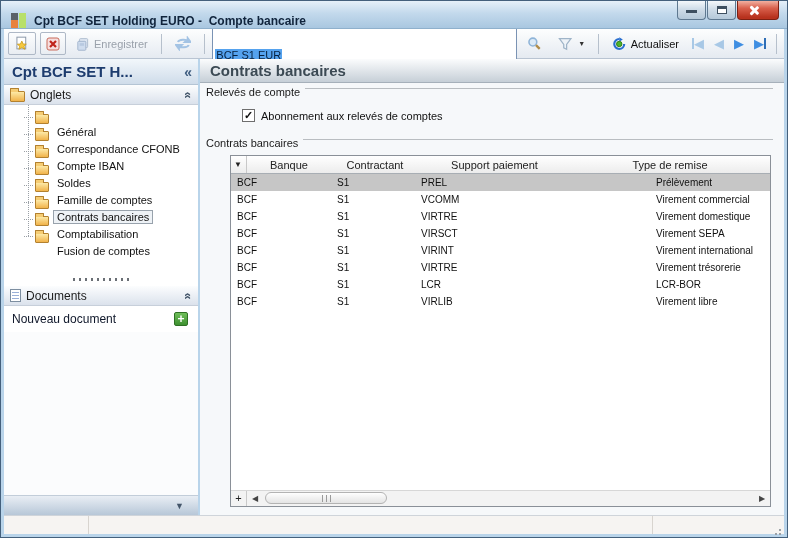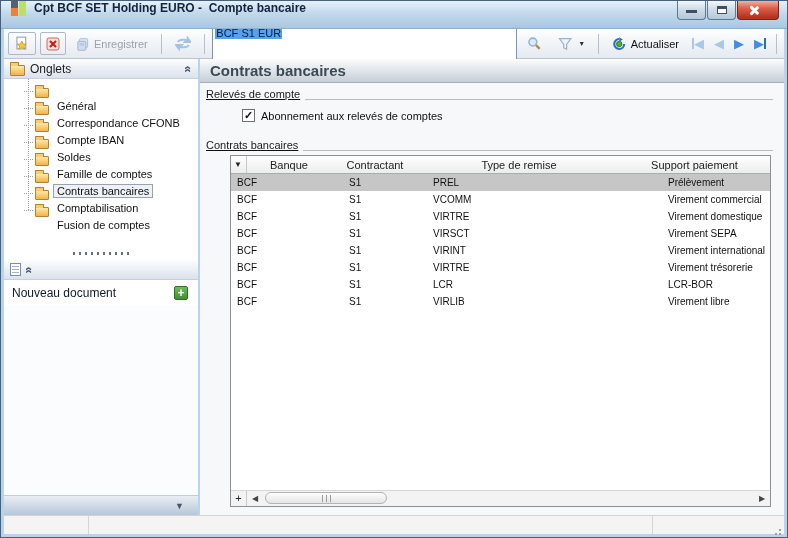--- a/index.html
+++ b/index.html
@@ -3,21 +3,21 @@
 <meta charset="utf-8">
 <style>
   * { box-sizing: border-box; margin: 0; padding: 0; }
   html,body { width:788px; height:538px; background:#dfe9f2; }
   body { font-family:"Liberation Sans", sans-serif; font-size:11px; color:#111; }
 
   .window { width:788px; height:538px; border:1px solid #44607c; background:#b9d4ea;
             display:flex; flex-direction:column; position:relative; }
 
   
-  .titlebar { height:28px; display:flex; align-items:flex-start; padding:0 6px;
+  .titlebar { height:28px; display:flex; align-items:flex-end; padding:0 6px;
               background:linear-gradient(#e6f0f9, #c3d9ec 45%, #a9c7e0);
               border-bottom:1px solid #8fb0cc; position:relative; }
   .app-icon { width:15px; height:15px; margin:0 8px 0 4px; position:relative; flex:none; }
   .app-icon .sq1 { position:absolute; left:0; top:0; width:7px; height:7px; background:#5a6168; }
   .app-icon .sq2 { position:absolute; left:0; top:7px; width:7px; height:8px; background:#e8823c; }
   .app-icon .sq3 { position:absolute; left:8px; top:0; width:7px; height:15px; background:#b8e06a; }
   .title-text { font-weight:bold; font-size:12px; color:#10243c; white-space:pre; }
 
   .win-controls { position:absolute; right:8px; top:0; display:flex; }
   .win-btn { width:29px; height:19px; border:1px solid #5e7890; border-top:none;
@@ -38,21 +38,21 @@
              background:linear-gradient(#fdfefe, #e5eaf1); border-bottom:1px solid #b9c4d2;
              padding:0 4px; }
   .tb-btn { height:23px; min-width:26px; display:flex; align-items:center; justify-content:center;
             gap:4px; padding:0 5px; border:1px solid #aeb8c6; border-radius:2px;
             background:linear-gradient(#fcfdfe,#e9edf2); cursor:default; }
   .tb-btn.flat { border-color:transparent; background:transparent; }
   .tb-sep { width:1px; height:20px; background:#b6c0cc; margin:0 3px; flex:none; }
   .tb-label { font-size:11px; }
   .tb-label.disabled { color:#9aa1ab; }
   .search-box { width:312px; height:36px; border:1px solid #7a93b4; background:#fff;
-                display:flex; align-items:flex-start; padding:0 2px; font-size:11px; }
+                display:flex; align-items:flex-end; padding:0 2px; font-size:11px; }
   .search-sel { background:#55a2ee; color:#06203e; padding:0 1px; }
   .caret { font-size:7px; color:#333; margin-left:2px; }
   .nav-btn { display:flex; align-items:center; padding:0 3px; font-size:13px; cursor:default; }
   .nav-glyph { line-height:1; }
   .nav-bar { width:2px; height:11px; flex:none; }
   .nav-disabled { color:#a8c8e6; }
   .nav-disabled .nav-bar { background:#a8c8e6; }
   .nav-enabled { color:#3f8ee2; }
   .nav-enabled .nav-bar { background:#2f6eb6; }
 
@@ -99,21 +99,21 @@
   .sidebar-footer { height:20px; background:linear-gradient(#e9eef4,#b7c7d8); border-top:1px solid #c2cdd9;
                     display:flex; align-items:center; justify-content:flex-end; padding:0 14px; }
   .chevron-down { font-size:9px; color:#44566a; cursor:default; }
 
   
   .main { flex:1; margin-left:2px; background:#f6f8fa; display:flex; flex-direction:column; overflow:hidden; }
   .main-title { height:24px; background:linear-gradient(#fbfcfd,#c6cfd7); border-bottom:1px solid #a6b0ba;
                 display:flex; align-items:center; padding:0 10px; }
   .main-title .txt { font-size:15px; font-weight:bold; color:#3c4a54; }
   .main-body { flex:1; display:flex; flex-direction:column; padding:3px 11px 8px 6px; overflow:hidden; }
-  .group-label-row { display:flex; align-items:flex-end; height:14px;text-decoration:underline; }
+  .group-label-row { display:flex; align-items:flex-start; height:14px; }
   .group-label-row .glabel { font-size:11px; color:#1a1a1a; white-space:nowrap; }
   .group-label-row .gline { flex:1; border-top:1px solid #b9bdc1; margin-left:5px; margin-top:2px; }
   .check-row { display:flex; align-items:center; gap:6px; margin:8px 0 14px 36px; height:15px; }
   .checkbox { width:13px; height:13px; background:#fff; border:1px solid #6e6e6e;
               display:flex; align-items:center; justify-content:center;
               font-size:11px; font-weight:bold; color:#111; line-height:1; cursor:default; }
   .check-label { font-size:11px; }
 
   
   .grid-wrap { flex:1; margin:4px 2px 0 24px; border:1px solid #8a9098; background:#fff;
@@ -123,21 +123,21 @@
   .gh-marker { width:16px; text-align:left; padding-left:3px; font-size:8px; color:#222;
                border-right:1px solid #c8c8c8; height:100%; display:flex; align-items:center; }
   .gh-cell { text-align:center; font-size:11px; color:#222; }
   .gh-banque { width:84px; } .gh-contractant { width:88px; } .gh-type { width:200px; }
   .gh-support { flex:1; }
   .grid-rows { flex:1; overflow:hidden; }
   .grid-row { height:17px; display:flex; align-items:center; cursor:default; }
   .grid-row.selected { background:#c6c6c6; }
   .gc { font-size:10px; white-space:nowrap; overflow:hidden; }
   .gc-banque { width:106px; padding-left:6px; }
-  .gc-contractant { width:84px;margin-left:12px; }
+  .gc-contractant { width:84px; }
   .gc-type { width:235px; }
   .gc-support { flex:1; }
   .grid-scroll { height:16px; flex:none; display:flex; align-items:center;
                  background:#f3f3f3; border-top:1px solid #d7d7d7; }
   .gs-plus { width:16px; height:15px; border-right:1px solid #c9c9c9; font-size:11px; text-align:center;
              line-height:14px; color:#222; background:#f3f3f3; cursor:default; }
   .gs-arrow { width:16px; height:15px; font-size:8px; color:#444; display:flex; align-items:center;
               justify-content:center; background:#f3f3f3; cursor:default; }
   .gs-track { flex:1; height:15px; position:relative; }
   .gs-thumb { position:absolute; left:2px; top:1px; width:122px; height:12px; border:1px solid #b3b3b3;
@@ -253,20 +253,24 @@
     <div class="nav-btn nav-enabled">
       <span class="nav-glyph">▶</span>
         <span class="nav-bar"></span>
     </div>
     <div class="tb-sep"></div>
   </div>
 
   <div class="content">
 
     <div class="sidebar">
+      <div class="sidebar-header">
+        <span class="sidebar-title">Cpt BCF SET H...</span>
+        <span class="collapse-left">«</span>
+      </div>
 
       <div class="group-header">
         <span class="folder"></span>
         <span class="label">Onglets</span>
         <span class="chevron-up">«</span>
       </div>
 
       <div class="tree">
         <div class="tree-item">
           <span class="tick"></span>
@@ -310,20 +314,21 @@
         </div>
       </div>
 
       <div class="sb-spacer1"></div>
       <div class="splitter">
           <div class="dots"></div>
         </div>
 
       <div class="group-header">
         <span class="doc-icon"></span>
+        <span class="label">Documents</span>
         <span class="chevron-up">«</span>
       </div>
 
       <div class="newdoc-row">
         <span class="newdoc-link">Nouveau document</span>
         <span class="plus-btn">+</span>
       </div>
 
       <div class="sb-fill"></div>
 
@@ -351,22 +356,22 @@
         <div class="group-label-row">
           <span class="glabel">Contrats bancaires</span>
           <span class="gline"></span>
         </div>
 
         <div class="grid-wrap">
           <div class="grid-header">
             <span class="gh-marker">▼</span>
             <span class="gh-cell gh-banque">Banque</span>
             <span class="gh-cell gh-contractant">Contractant</span>
+            <span class="gh-cell gh-support">Support paiement</span>
             <span class="gh-cell gh-type">Type de remise</span>
-            <span class="gh-cell gh-support">Support paiement</span>
           </div>
 
           <div class="grid-rows">
             <div class="grid-row selected">
               <span class="gc gc-banque">BCF</span>
               <span class="gc gc-contractant">S1</span>
               <span class="gc gc-type">PREL</span>
               <span class="gc gc-support">Prélèvement</span>
             </div>
             <div class="grid-row">

